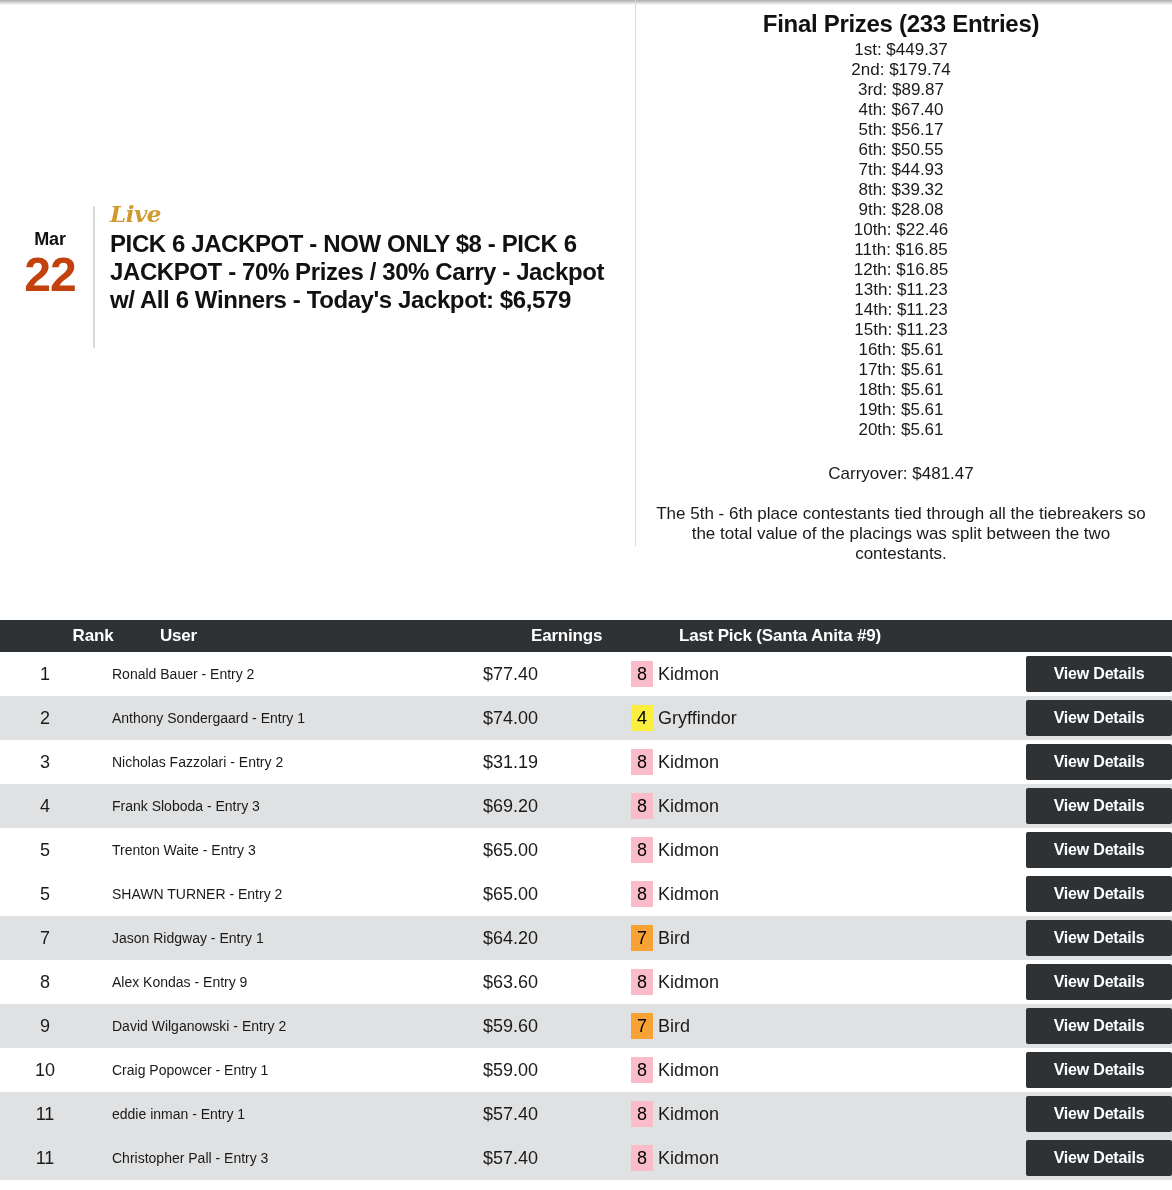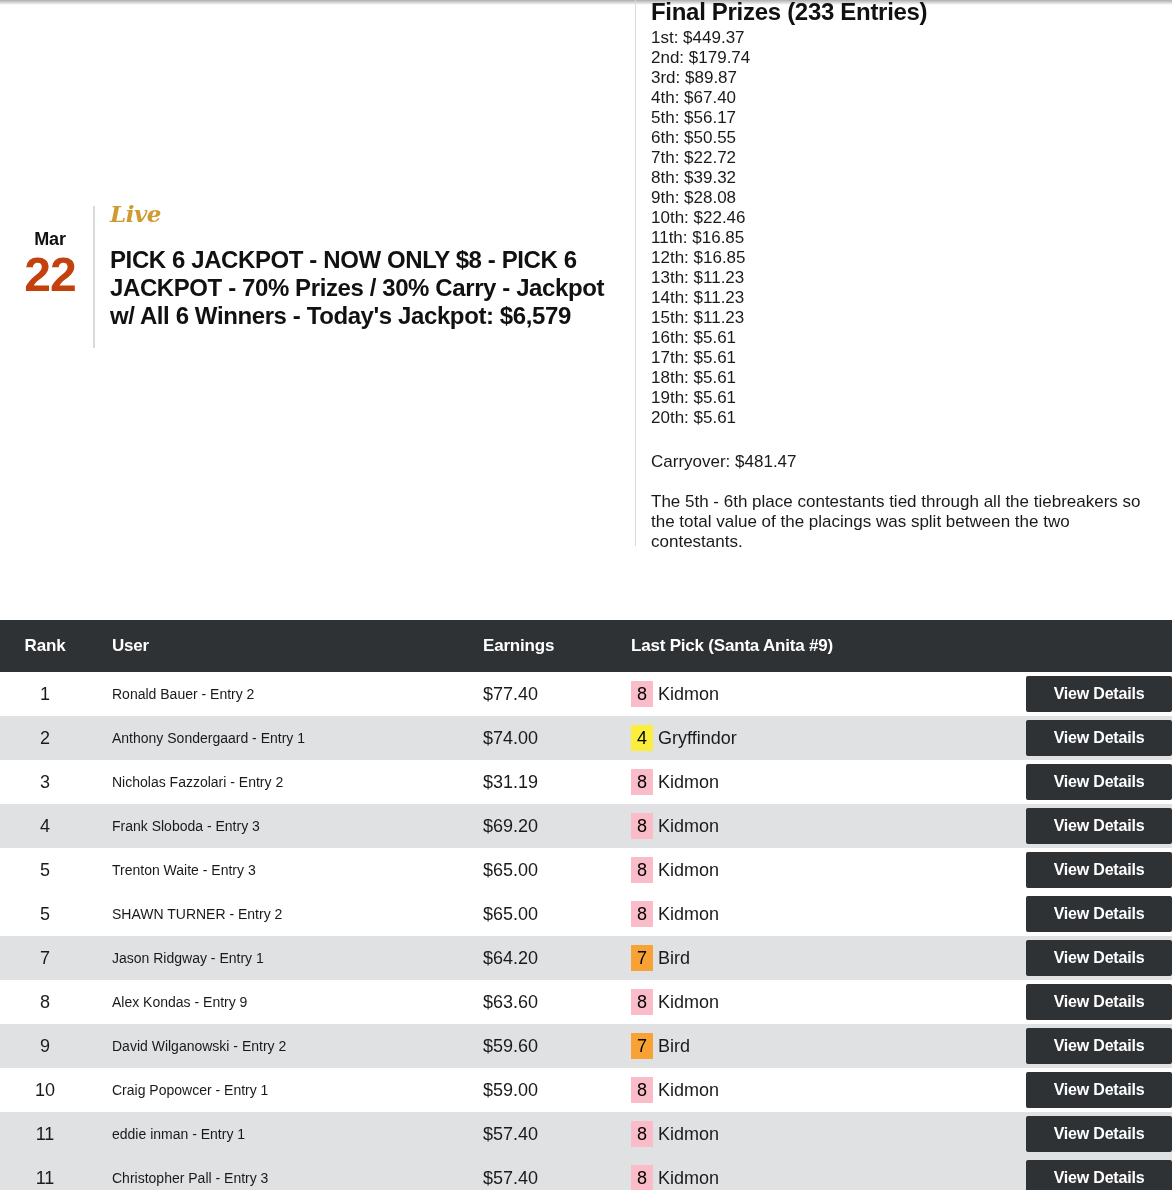--- a/index.html
+++ b/index.html
@@ -23,39 +23,39 @@
   .date-day   { font-size:48px; font-weight:bold; color:#c2410c; line-height:50px; letter-spacing:-1px; }
   .date-divider { position:absolute; left:93px; top:206px; width:2px; height:142px; background:#d9d9d9; }
   .event-info { position:absolute; left:110px; top:202px; width:520px; }
   .live-wordmark {
     font-family:"DejaVu Serif", serif;
     font-style:italic; font-weight:bold;
     font-size:23px; line-height:24px;
     color:#cf9b30; letter-spacing:-0.5px;
   }
   .event-title {
-    margin-top:20px;
+    margin-top:4px;
     font-size:24px; font-weight:bold; line-height:28px;
     color:#111; letter-spacing:-0.4px;
   }
 
   
   .main-divider { position:absolute; left:635px; top:0; width:1px; height:546px; background:#d9d9d9; }
-  .prizes-panel { position:absolute; left:651px; top:0; width:500px; }
+  .prizes-panel { position:absolute; left:651px; top:12px; width:500px;text-align:center; }
   .prizes-heading { font-size:24px; font-weight:bold; color:#111; line-height:26px; letter-spacing:-0.3px; margin-top:-1px; }
   .prize-list { margin-top:3px; }
   .prize-item { font-size:17px; line-height:20px; color:#1a1a1a; }
   .carryover { margin-top:24px; font-size:17px; line-height:20px; color:#1a1a1a; }
   .note { margin-top:20px; font-size:17px; line-height:20px; color:#1a1a1a; }
 
   
   .leaderboard { position:absolute; left:0; top:620px; width:1172px; }
   .lb-header {
-    display:flex; align-items:center; height:52px;
-    color:#ffffff; font-weight:bold; font-size:17px; letter-spacing:-0.2px;
+    display:flex; align-items:center; height:32px;
+    color:#ffffff; font-weight:bold; font-size:17px; letter-spacing:-0.2px;padding-left:48px;
   }
   .lb-row { display:flex; align-items:center; height:44px; background:#ffffff; }
   .lb-row.shaded { background:#e0e1e2; }
   .cell-rank { width:90px; flex-shrink:0; text-align:center; font-size:18px; }
   .cell-user { width:393px; flex-shrink:0; padding-left:22px; font-size:14px; }
   .cell-earnings { width:148px; flex-shrink:0; font-size:18px; }
   .cell-pick { flex:1; font-size:18px; display:flex; align-items:center; }
   .cell-action { width:146px; flex-shrink:0; display:flex; }
   .lb-header .cell-rank, .lb-header .cell-user,
   .lb-header .cell-earnings, .lb-header .cell-pick { font-size:17px; }
@@ -92,21 +92,21 @@
 
 <section class="prizes-panel">
   <h2 class="prizes-heading">Final Prizes (233 Entries)</h2>
   <div class="prize-list" id="prize-list">
       <div class="prize-item">1st: $449.37</div>
       <div class="prize-item">2nd: $179.74</div>
       <div class="prize-item">3rd: $89.87</div>
       <div class="prize-item">4th: $67.40</div>
       <div class="prize-item">5th: $56.17</div>
       <div class="prize-item">6th: $50.55</div>
-      <div class="prize-item">7th: $22.72</div>
+      <div class="prize-item">7th: $44.93</div>
       <div class="prize-item">8th: $39.32</div>
       <div class="prize-item">9th: $28.08</div>
       <div class="prize-item">10th: $22.46</div>
       <div class="prize-item">11th: $16.85</div>
       <div class="prize-item">12th: $16.85</div>
       <div class="prize-item">13th: $11.23</div>
       <div class="prize-item">14th: $11.23</div>
       <div class="prize-item">15th: $11.23</div>
       <div class="prize-item">16th: $5.61</div>
       <div class="prize-item">17th: $5.61</div>

